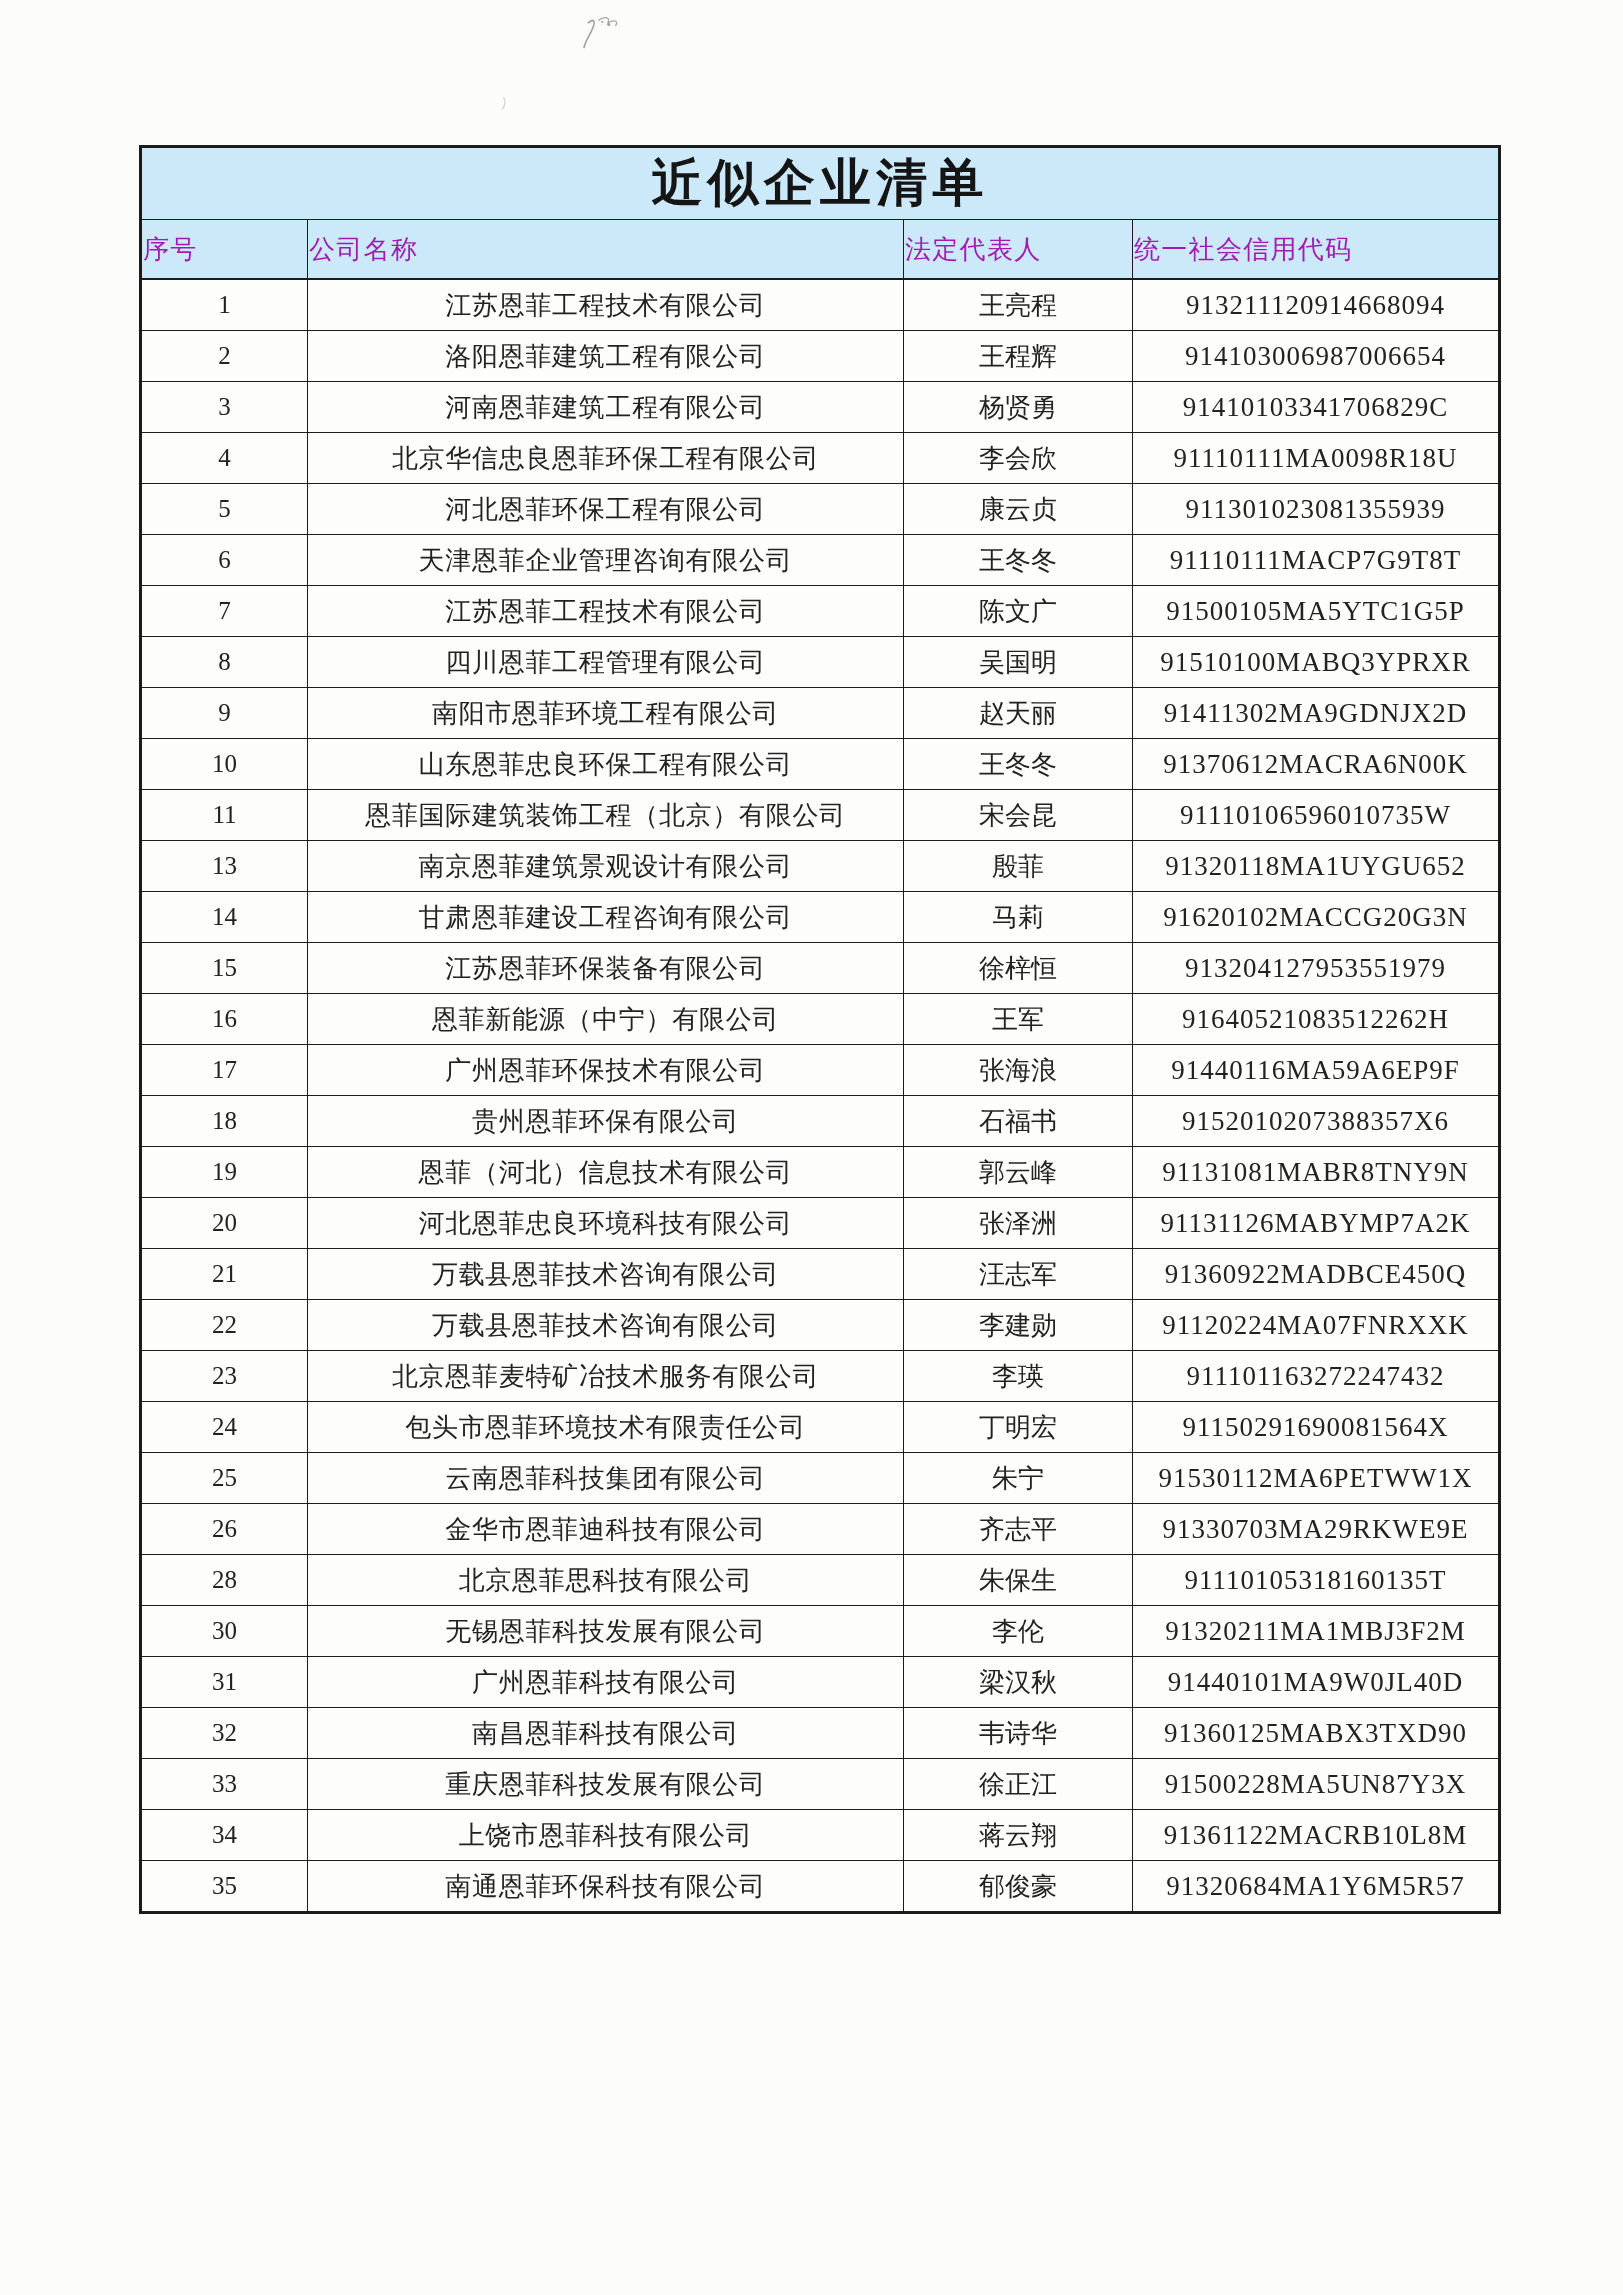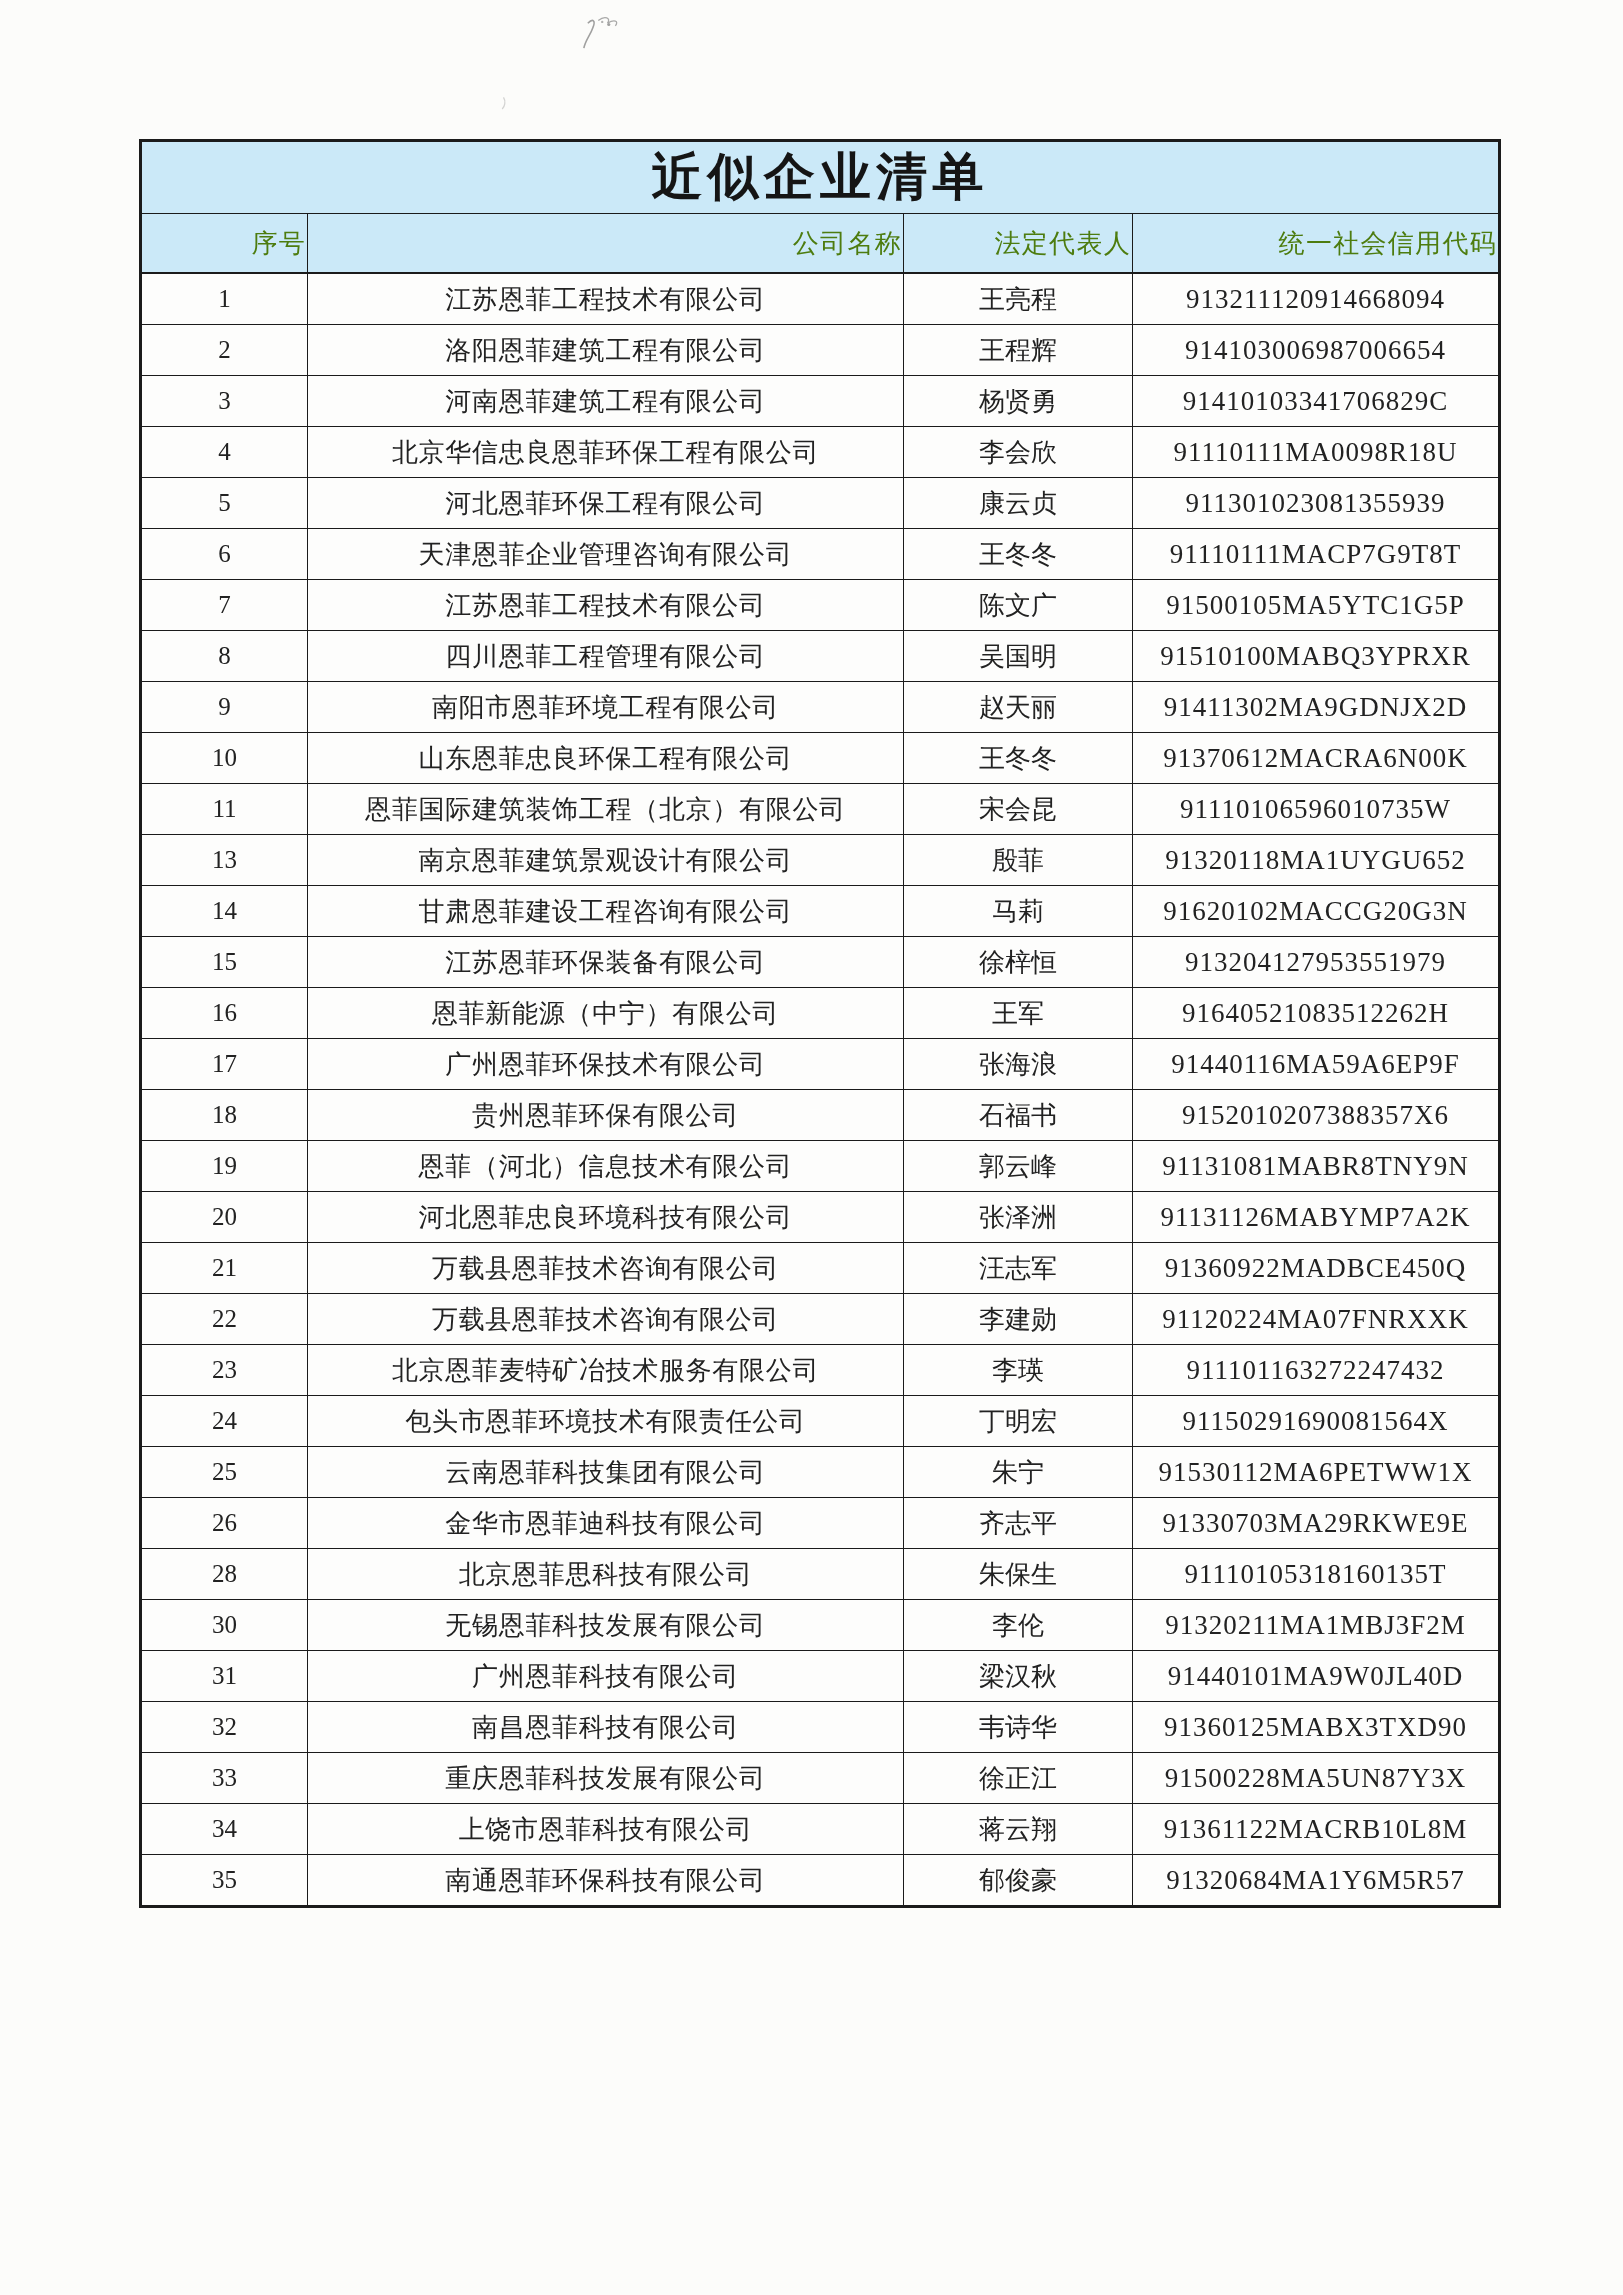--- a/index.html
+++ b/index.html
@@ -19,21 +19,21 @@
   .artifact {
     position: absolute;
     color: #6a6a6a;
     pointer-events: none;
   }
   .artifact svg { display: block; }
 
   .table-wrap {
     position: absolute;
     left: 139px;
-    top: 139px;
+    top: 145px;
     width: 1359px;
   }
   table.doc-table {
     border-collapse: collapse;
     table-layout: fixed;
     width: 1359px;
     background: #fdfdfc;
   }
   table.doc-table, table.doc-table td, table.doc-table th {
     border: 1.3px solid #1b1b1b;
@@ -49,26 +49,26 @@
     font-family: "Liberation Sans", "DejaVu Sans", sans-serif;
     font-weight: 700;
     font-size: 51px;
     letter-spacing: 5.2px;
     color: #151515;
     border-bottom-width: 2.6px;
   }
   tr.header-row th {
     height: 56px;
     background: var(--header-bg, #cbe9f8);
-    text-align: right;
+    text-align: left;
     vertical-align: middle;
     font-weight: 400;
     font-size: 26px;
     letter-spacing: 1.3px;
-    color: #4d7c0f;
+    color: #a21caf;
     border-bottom-width: 2.6px;
     border-left-width: 1.3px;
     border-right-width: 1.3px;
   }
   tbody td {
     height: 48px;
     text-align: center;
     vertical-align: middle;
     font-size: 26px;
     color: #222;

